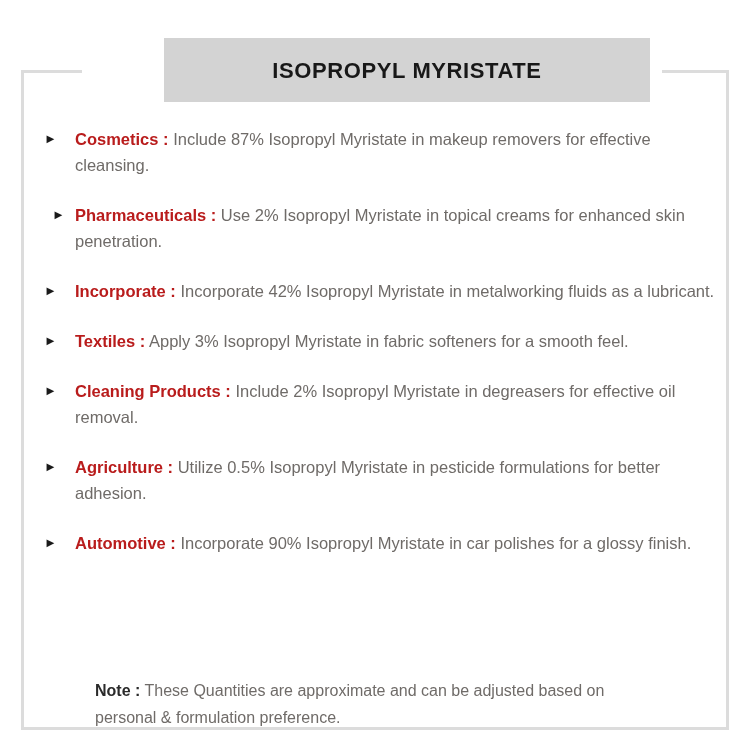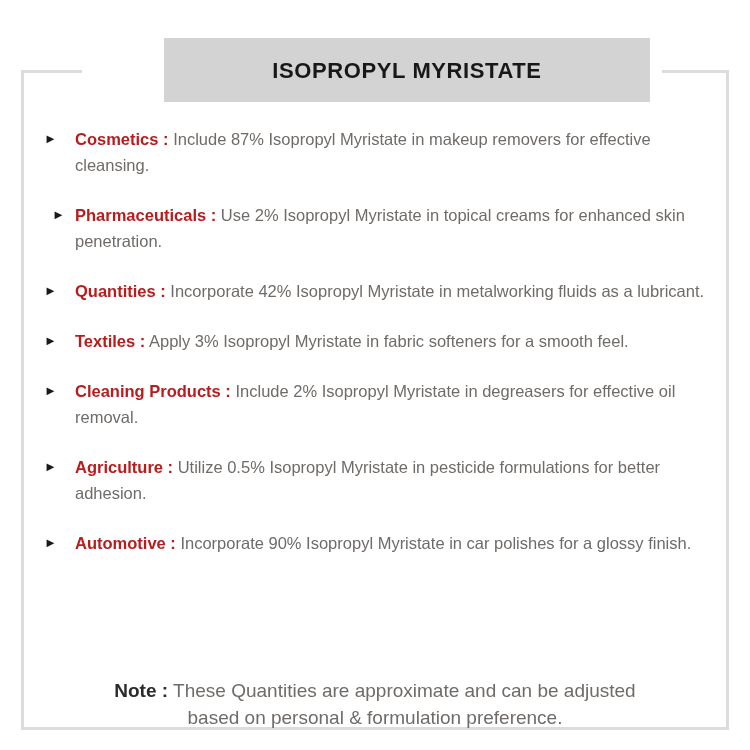--- a/index.html
+++ b/index.html
@@ -86,22 +86,22 @@
   .item-label {
     font-weight: 700;
     color: #b91c1c;
   }
   .note {
     position: absolute;
     left: 95px;
     right: 95px;
     top: 677px;
     z-index: 2;
-    text-align: center;
-    font-size: 19px;
+    text-align: left;
+    font-size: 16px;
     line-height: 27px;
     color: #6f6b68;
   }
   .note-label {
     font-weight: 700;
     color: #2b2b2b;
   }
 </style>
 </head>
 <body>
@@ -129,21 +129,21 @@
         <span class="bullet">►</span>
         <span class="item-text">
           <span class="item-label">Pharmaceuticals :</span>
           <span class="item-desc">Use 2% Isopropyl Myristate in topical creams for enhanced skin penetration.</span>
         </span>
       </div>
 
       <div class="list-item" data-index="2">
         <span class="bullet">►</span>
         <span class="item-text">
-          <span class="item-label">Quantities :</span>
+          <span class="item-label">Incorporate :</span>
           <span class="item-desc">Incorporate 42% Isopropyl Myristate in metalworking fluids as a lubricant.</span>
         </span>
       </div>
 
       <div class="list-item" data-index="3">
         <span class="bullet">►</span>
         <span class="item-text">
           <span class="item-label">Textiles :</span>
           <span class="item-desc">Apply 3% Isopropyl Myristate in fabric softeners for a smooth feel.</span>
         </span>

